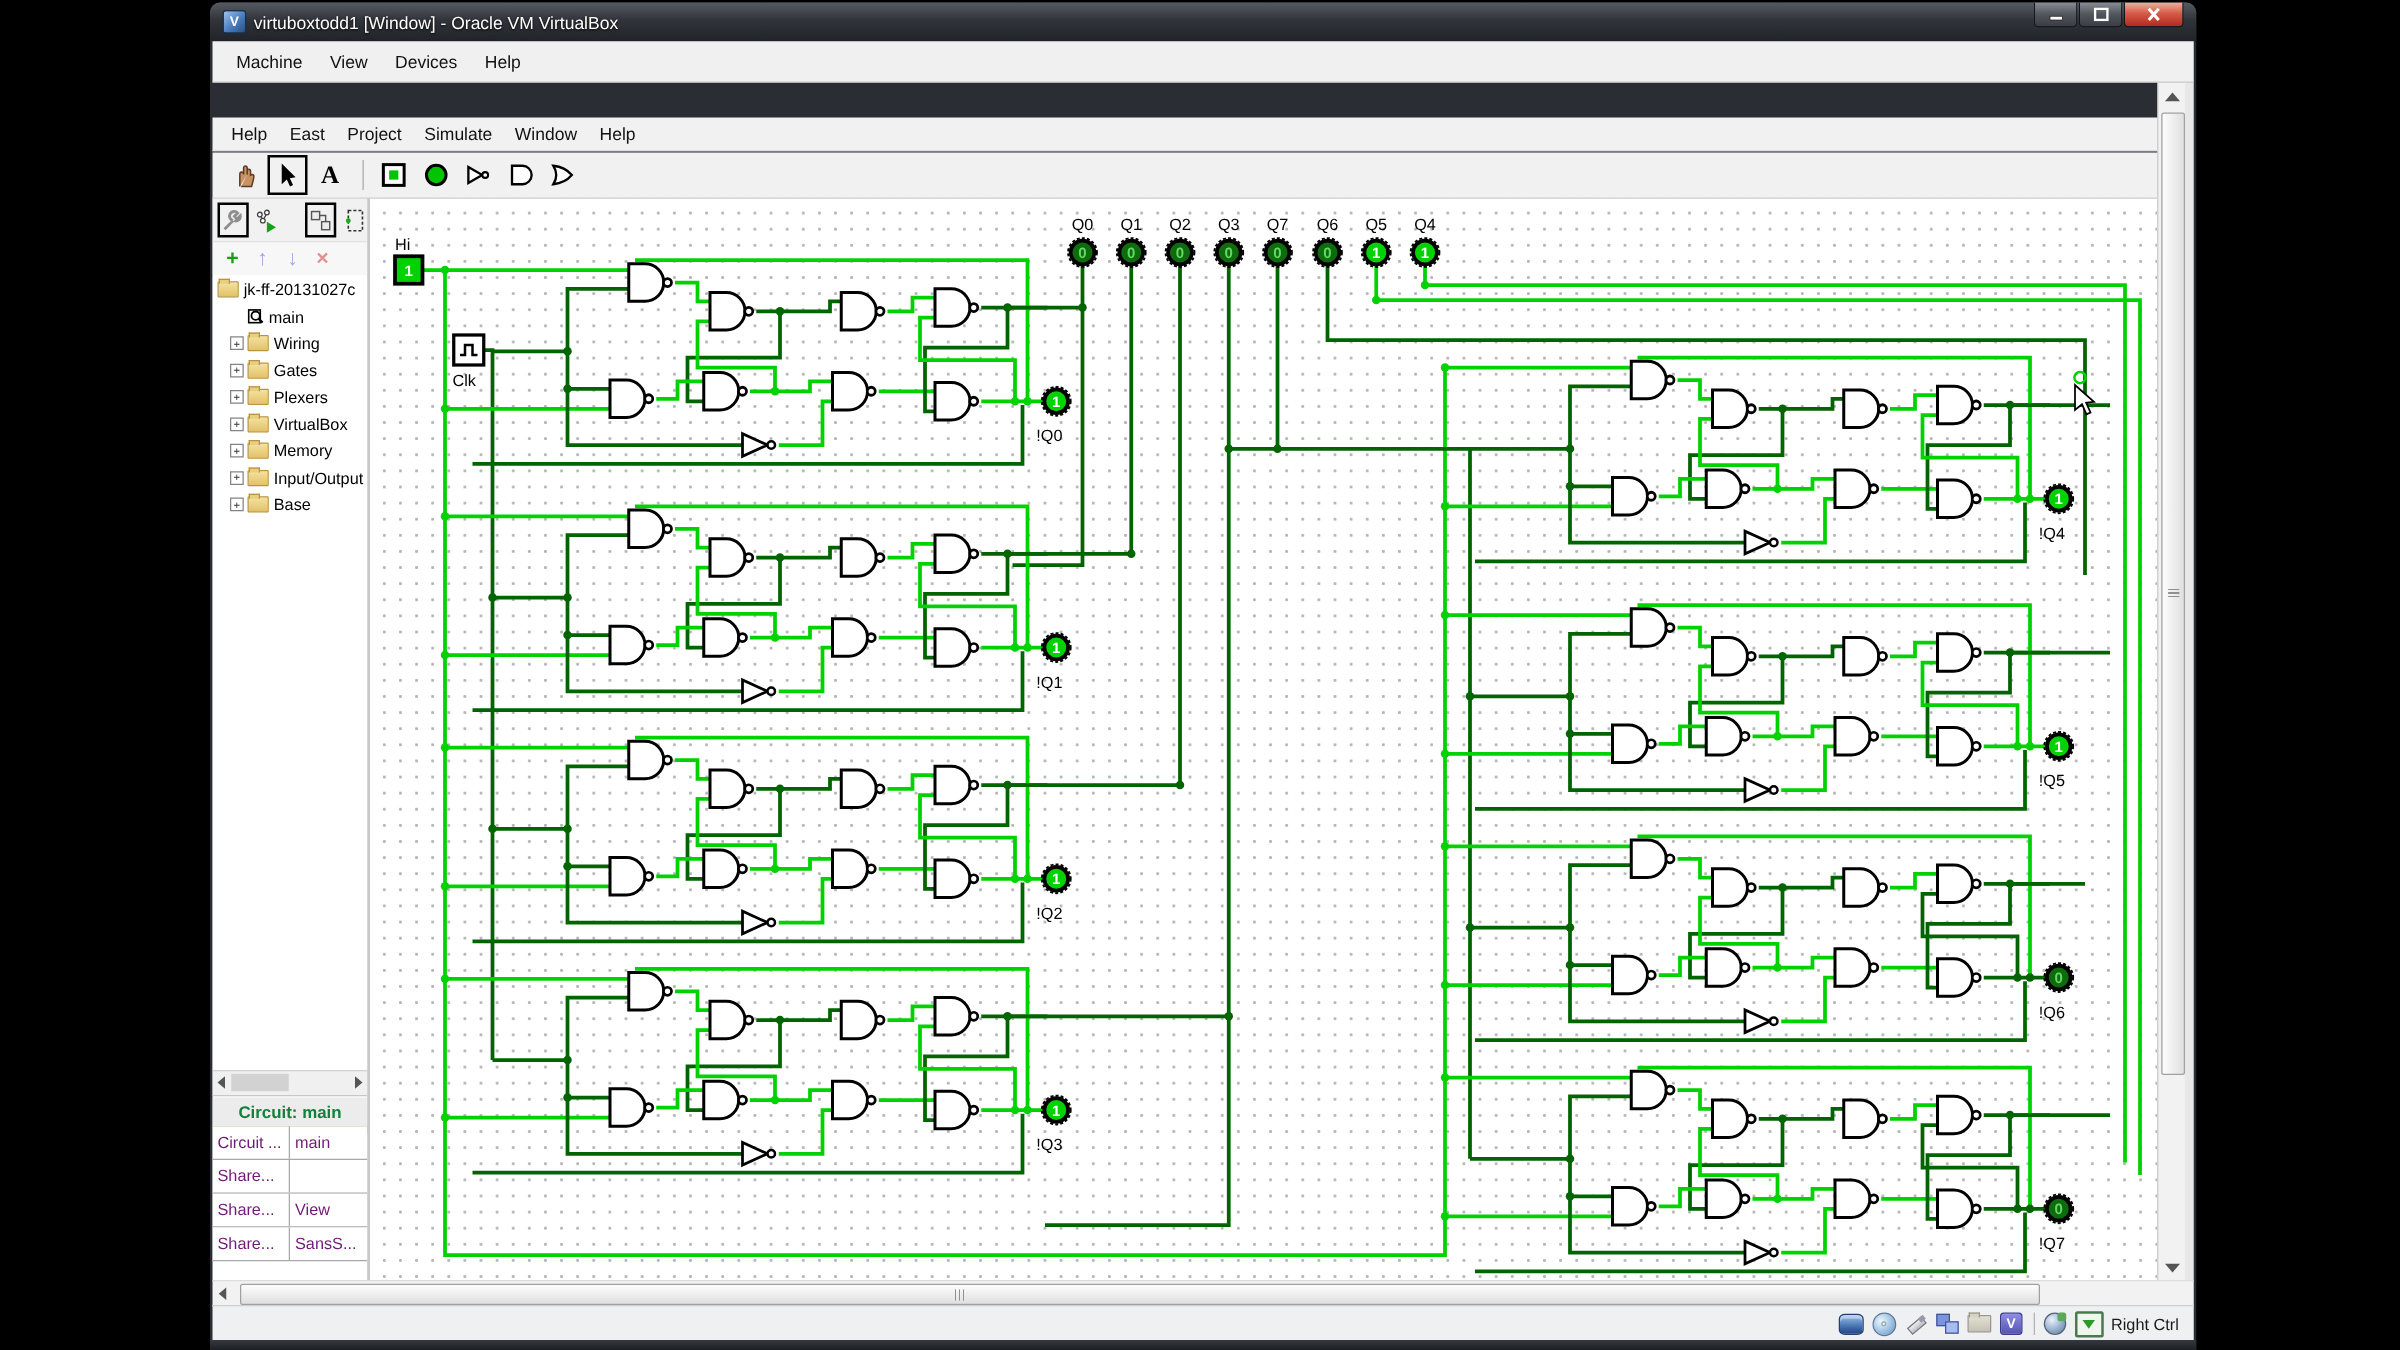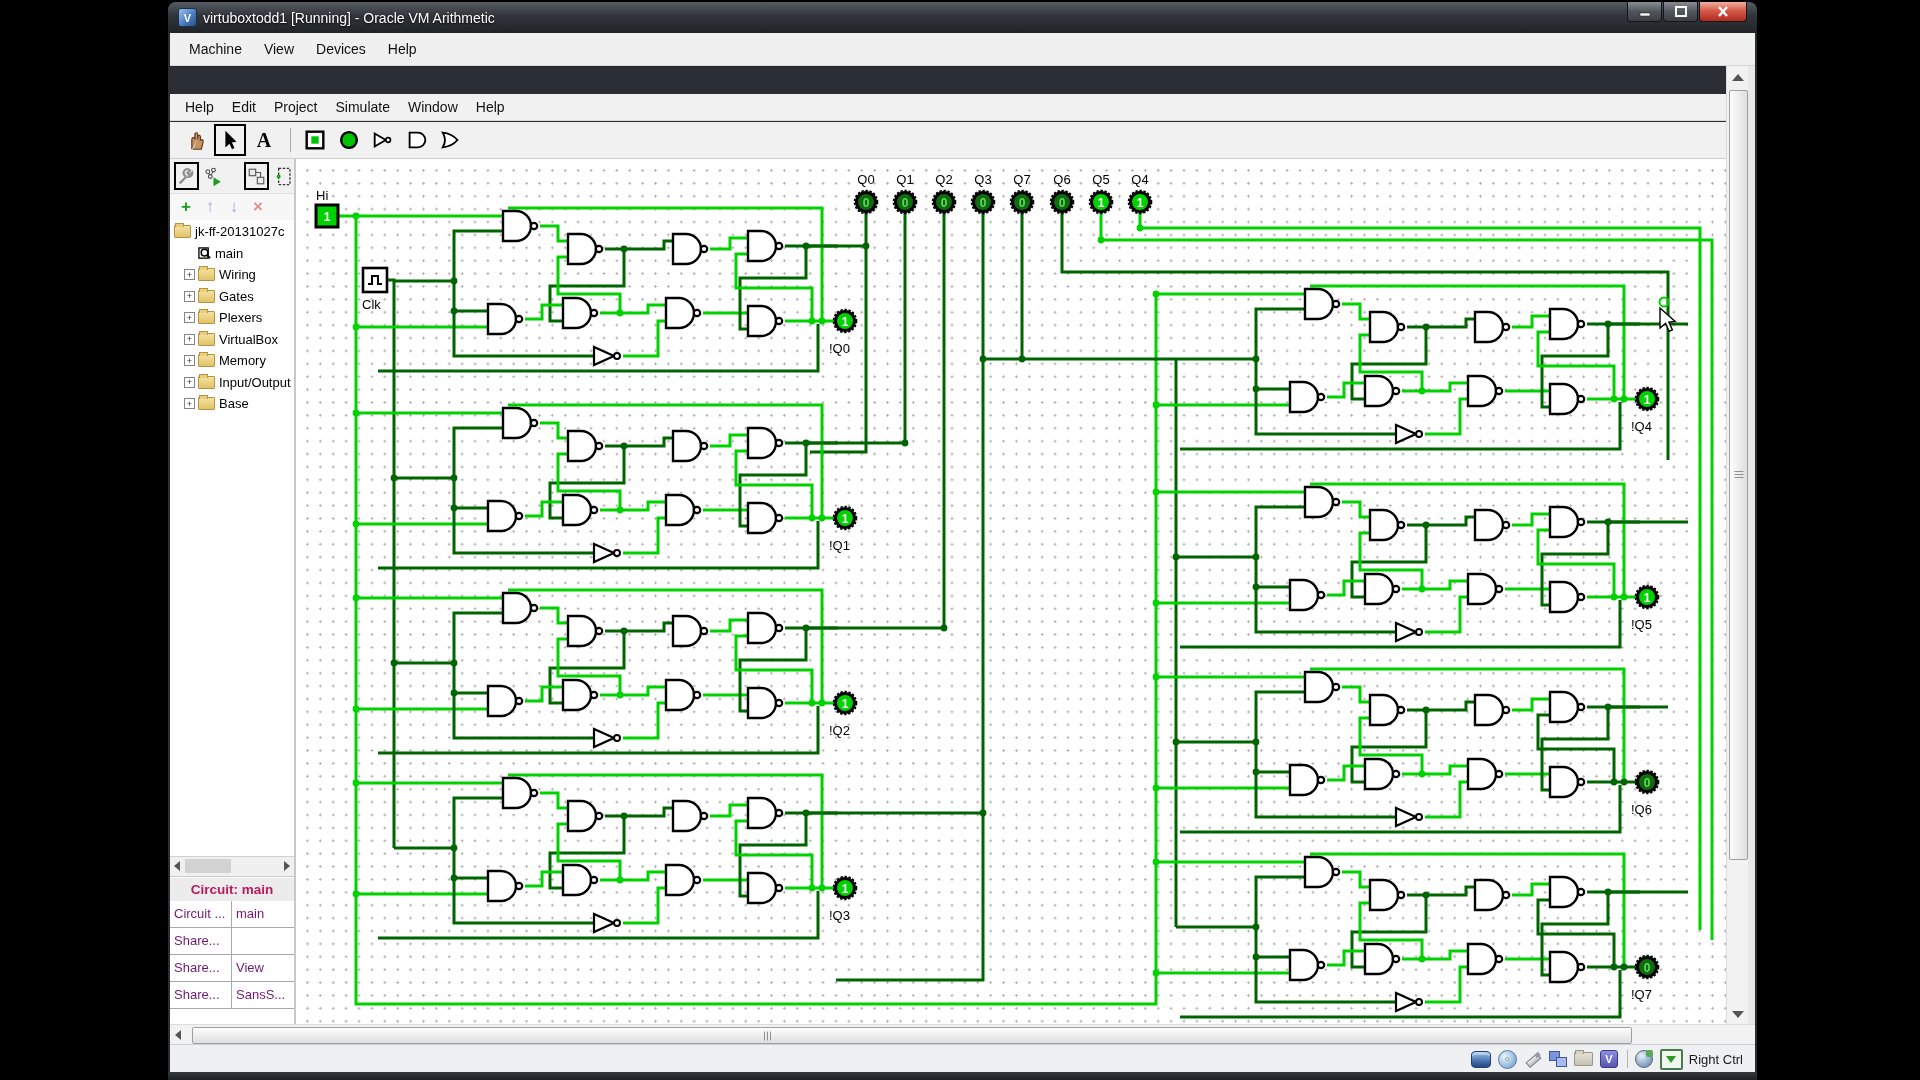--- a/index.html
+++ b/index.html
@@ -57,21 +57,21 @@
   .folder:before{content:"";position:absolute;left:0;top:-3px;width:7px;height:3px;
     background:#e8cf80;border:1px solid #b89340;border-bottom:none;}
   .circicon{width:13px;height:13px;flex:none;margin:0 4px 0 2px;}
   #treehsb{position:absolute;left:0;top:697px;right:0;height:19px;background:#f0f0f0;
     border-top:1px solid #d0d0d0;border-bottom:1px solid #c8c8c8;}
   #treehsb .thumb{position:absolute;left:15px;top:2px;width:46px;height:14px;background:#d2d2d2;}
   .sbarrow{position:absolute;top:4px;width:0;height:0;}
   
   #attrhead{position:absolute;left:0;top:719px;right:0;height:23px;background:#ececec;
     border-bottom:6px solid #4d7c0f;display:flex;align-items:center;justify-content:center;
-    font-size:13.5px;font-weight:bold;color:#be185d;}
+    font-size:13.5px;font-weight:bold;color:#15803d;}
   #attrtable{position:absolute;left:0;top:742px;right:0;}
   .arow{display:flex;height:26px;border-bottom:1px solid #a8a8a8;background:#fff;}
   .acell{font-size:13px;color:#701a75;padding:5px 3px 0 4px;box-sizing:border-box;overflow:hidden;white-space:nowrap;}
   .acell.n{width:62px;border-right:1px solid #a8a8a8;flex:none;}
   .acell.v{flex:1;}
   #splitter{position:absolute;left:126px;top:157px;width:2px;bottom:56px;background:#c8c8c8;}
   
   #canvas{position:absolute;left:128px;top:157px;width:1430px;height:867px;background:#fff;
     background-image:radial-gradient(#b4b4b4 1px,transparent 1.3px);background-size:12.9px 12.9px;
     background-position:5px 5px;overflow:hidden;}
@@ -97,21 +97,21 @@
   .ssep{width:1px;height:18px;background:#b4b4b4;margin-left:9px;}
   #hostkey-label{font-size:13px;color:#1a1a1a;margin-left:6px;}
   #bottomframe{position:absolute;left:0;right:0;top:1070px;height:8px;background:linear-gradient(#35383e,#1d2024);}
 </style>
 </head>
 <body>
 
 <div id="vmwin">
   <div id="titlebar">
     <span id="vbicon">V</span>
-    <span id="vmtitle">virtuboxtodd1 [Running] - Oracle VM Arithmetic</span>
+    <span id="vmtitle">virtuboxtodd1 [Window] - Oracle VM VirtualBox</span>
     <div id="winbtns">
       <div class="wbtn minmax">
           <svg width="12" height="10">
             <rect x="1" y="6" width="10" height="3" fill="#fff" stroke="#222" stroke-width="0.6"></rect>
           </svg>
         </div>
       <div class="wbtn minmax">
           <svg width="12" height="11">
             <rect x="1" y="1" width="10" height="9" fill="none" stroke="#fff" stroke-width="2"></rect>
           </svg>
@@ -125,21 +125,21 @@
   </div>
   <div id="vbmenu">
       <span class="vbmenu-item">Machine</span>
       <span class="vbmenu-item">View</span>
       <span class="vbmenu-item">Devices</span>
       <span class="vbmenu-item">Help</span>
     </div>
 
   <div id="lgmenu">
       <span class="lgmenu-item">Help</span>
-      <span class="lgmenu-item">Edit</span>
+      <span class="lgmenu-item">East</span>
       <span class="lgmenu-item">Project</span>
       <span class="lgmenu-item">Simulate</span>
       <span class="lgmenu-item">Window</span>
       <span class="lgmenu-item">Help</span>
     </div>
   <div id="lgtoolbar">
       <div class="tool">
         <svg viewBox="0 0 26 26">
           <path d="M8.5 23 V12.5 c0-2.7 3.3-2.7 3.3 0 V7 c0-2.5 3.1-2.5 3.1 0 v5.5 M14.9 12.5 V9.5 c0-1.9 2.9-1.9 2.9 0 v3.6 c1.7-1.1 3.3-.3 2.9 1.8 -.5 2.6-1.2 5.3-2 8.1 h-9" fill="#c79264" stroke="#5f3a22" stroke-width="1.3"></path>
         </svg>

